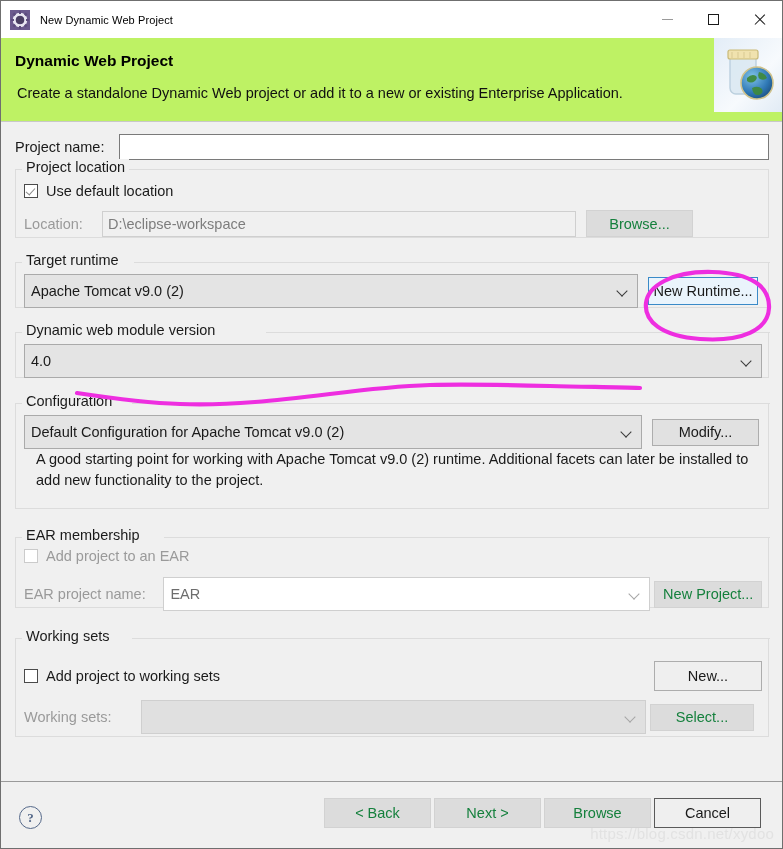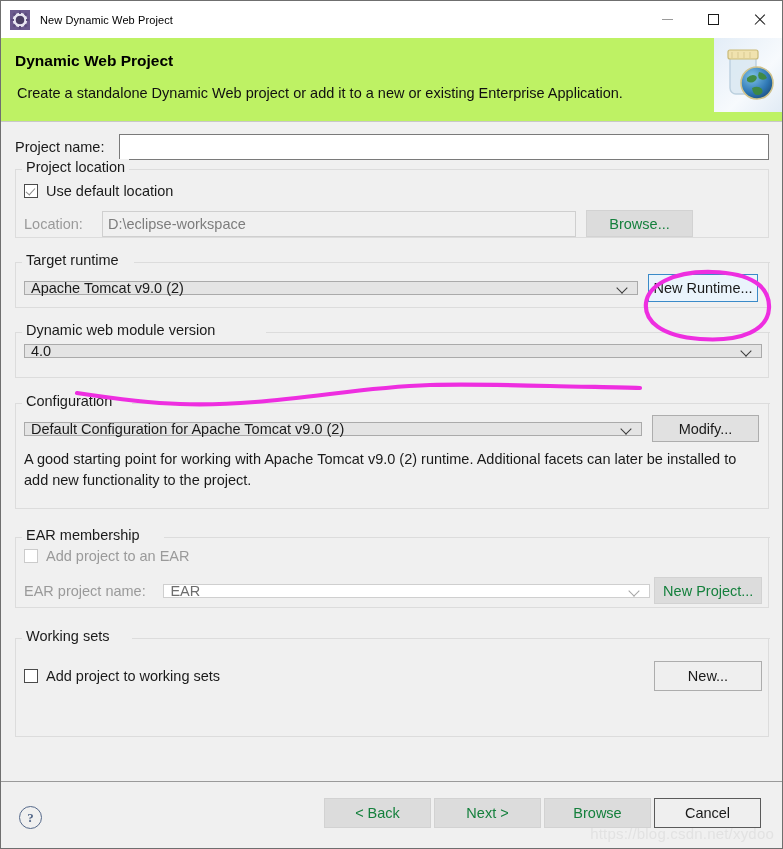--- a/index.html
+++ b/index.html
@@ -146,21 +146,21 @@
   .textinput.disabled {
     border: 1px solid #cfcfcf;
     background: #f0f0f0;
     color: #7d7d7d;
   }
 
   
   .combo {
     border: 1px solid #aaaaaa;
     background: #e4e4e4;
-    height: 14px;
+    height: 34px;
     box-sizing: border-box;
     display: flex;
     align-items: center;
     padding: 0 4px 0 6px;
     font-size: 14.5px;
     color: #1a1a1a;
     position: relative;
   }
   .combo.white {
     background: #ffffff;
@@ -260,20 +260,21 @@
     border-right: 1.6px solid #8a8a8a;
     border-bottom: 1.6px solid #8a8a8a;
     transform: rotate(42deg);
   }
 
   
   .desc {
     font-size: 14.5px;
     color: #1a1a1a;
     line-height: 21px;
+    margin-left: 12px;
   }
 
   
   .footer {
     flex: 0 0 auto;
     height: 66px;
     border-top: 1px solid #9a9a9a;
     background: #f0f0f0;
     position: relative;
   }
@@ -489,20 +490,28 @@
       <span style="position:absolute;left:0;top:0;width:8px;height:1px;background:#dcdcdc;"></span>
       <span style="position:absolute;top:0;left:116px;height:1px;background:#dcdcdc;width:638px;"></span>
       <div class="group-title" style="left:6px;">Working sets</div>
 
       <div class="row" style="position:absolute;left:8px;top:23px;width:738px;">
         <div class="cbx"></div>
         <div class="lbl">Add project to working sets</div>
         <div class="btn plain" style="width:108px;margin-left:auto;height:30px;">New...</div>
       </div>
 
+      <div class="row" style="position:absolute;left:8px;top:62px;width:738px;">
+        <div class="lbl dim" style="width:117px;">Working sets:</div>
+        <div class="combo disabled" style="width:505px;">
+          <span class="cval"></span>
+          <span class="chev dim"></span>
+        </div>
+        <div class="btn disabled" style="width:104px;margin-left:4px;">Select...</div>
+      </div>
     </div>
 
   </div>
 
   <div class="footer">
     <div class="help-icon">?</div>
     <div class="footer-btns">
       <div class="btn disabled">&lt; Back</div>
       <div class="btn disabled">Next &gt;</div>
       <div class="btn disabled">Browse</div>

